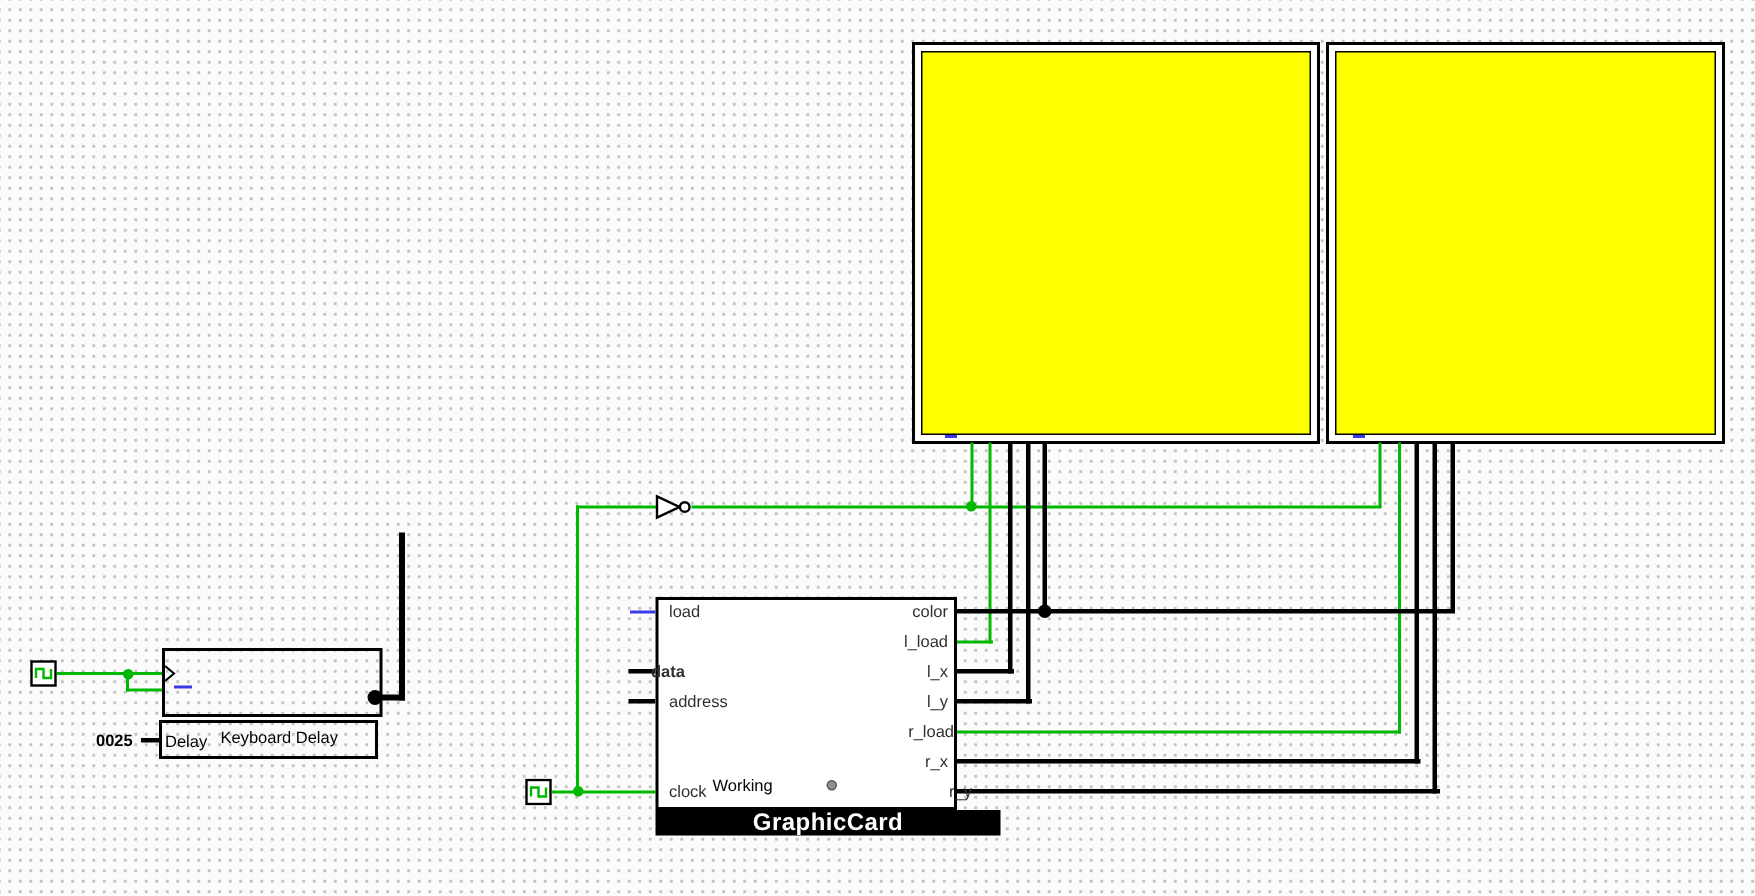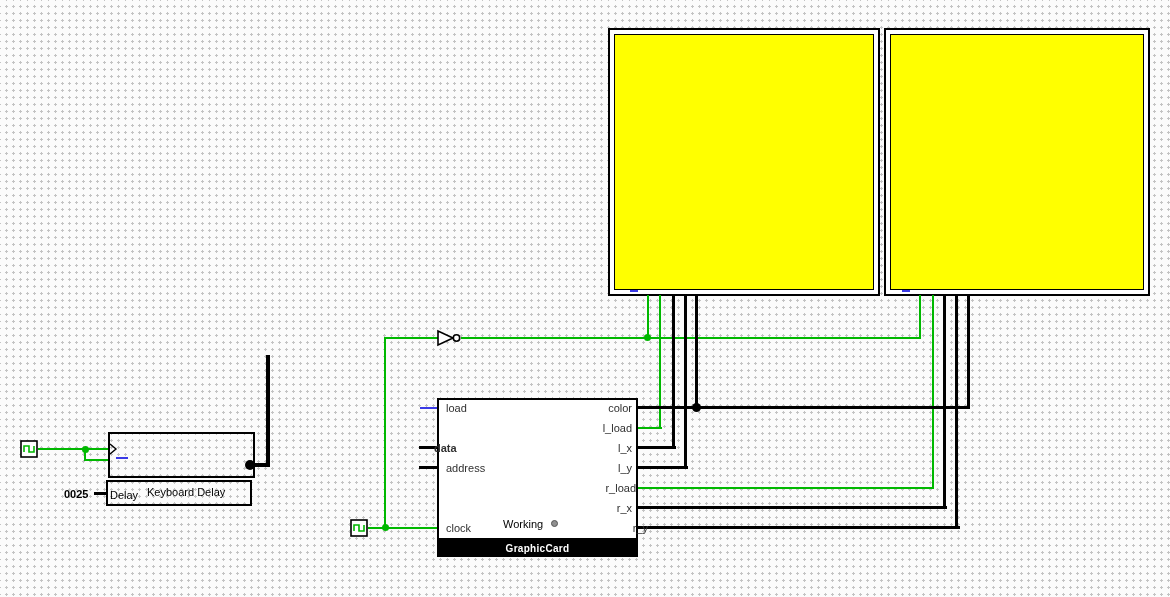--- a/index.html
+++ b/index.html
@@ -29,22 +29,22 @@
   .wire.on{background:var(--wire-on);}
   .wire.bus{background:var(--wire-bus);}
   .wire.floating{background:var(--wire-floating);}
   .dot{position:absolute;border-radius:50%;}
   .dot.on{background:var(--wire-on);}
   .dot.bus{background:var(--wire-bus);}
   .display{position:absolute;background:#ffffff;border:2px solid var(--component-stroke);box-sizing:border-box;}
   .display-screen{position:absolute;inset:4px;background:var(--display-fill);border:1px solid var(--component-stroke);}
   .component-box{position:absolute;border:2px solid var(--component-stroke);box-sizing:border-box;background:transparent;}
   .gc-body{position:absolute;left:437px;top:398px;width:201px;height:142px;background:#ffffff;border:2px solid var(--component-stroke);box-sizing:border-box;}
-  .gc-titlebar{position:absolute;left:437px;top:540px;width:201px;height:17px;background:var(--title-bar-bg);color:var(--title-bar-text);
-    font-size:10px;font-weight:bold;text-align:center;line-height:17px;letter-spacing:0.3px;}
+  .gc-titlebar{position:absolute;left:437px;top:540px;width:230px;height:17px;background:var(--title-bar-bg);color:var(--title-bar-text);
+    font-size:16px;font-weight:bold;text-align:center;line-height:17px;letter-spacing:0.3px;}
   .port-label{position:absolute;font-size:11px;color:#303030;white-space:nowrap;transform:translateY(-50%);line-height:12px;}
   .port-label.right{text-align:right;}
   .small-text{position:absolute;font-size:11px;color:#000;white-space:nowrap;transform:translateY(-50%);line-height:12px;}
   .bold{font-weight:bold;}
   .clock{position:absolute;width:18px;height:18px;}
   .led{position:absolute;width:7px;height:7px;border-radius:50%;background:var(--led-off);border:1px solid #555;box-sizing:border-box;}
   svg{display:block;}
 </style>
 </head>
 <body>
@@ -147,16 +147,16 @@
   <span class="port-label" style="left:446px;top:528px;">clock</span>
 
   <span class="port-label right" style="left:540px;top:408px;width:92px;text-align:right;">color</span>
   <span class="port-label right" style="left:540px;top:428px;width:92px;">l_load</span>
   <span class="port-label right" style="left:540px;top:448px;width:92px;text-align:right;">l_x</span>
   <span class="port-label right" style="left:540px;top:468px;width:92px;">l_y</span>
   <span class="port-label right" style="left:544px;top:488px;width:92px;">r_load</span>
   <span class="port-label right" style="left:540px;top:508px;width:92px;">r_x</span>
   <span class="port-label right" style="left:556px;top:528px;width:92px;">r_y</span>
 
-  <span class="small-text" style="left:503px;top:524px;">Working</span>
+  <span class="small-text" style="left:475px;top:524px;">Working</span>
   <div class="led" style="left:551px;top:520px;"></div>
 
 </div>
 
 </body></html>

